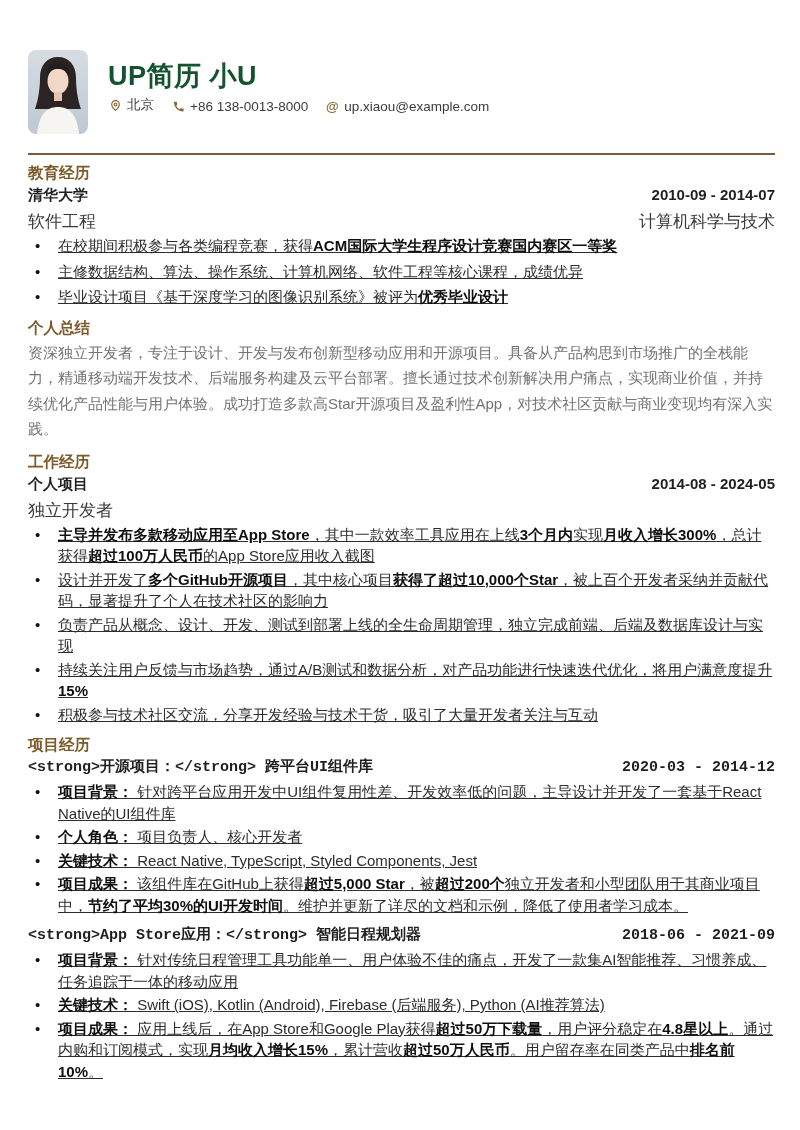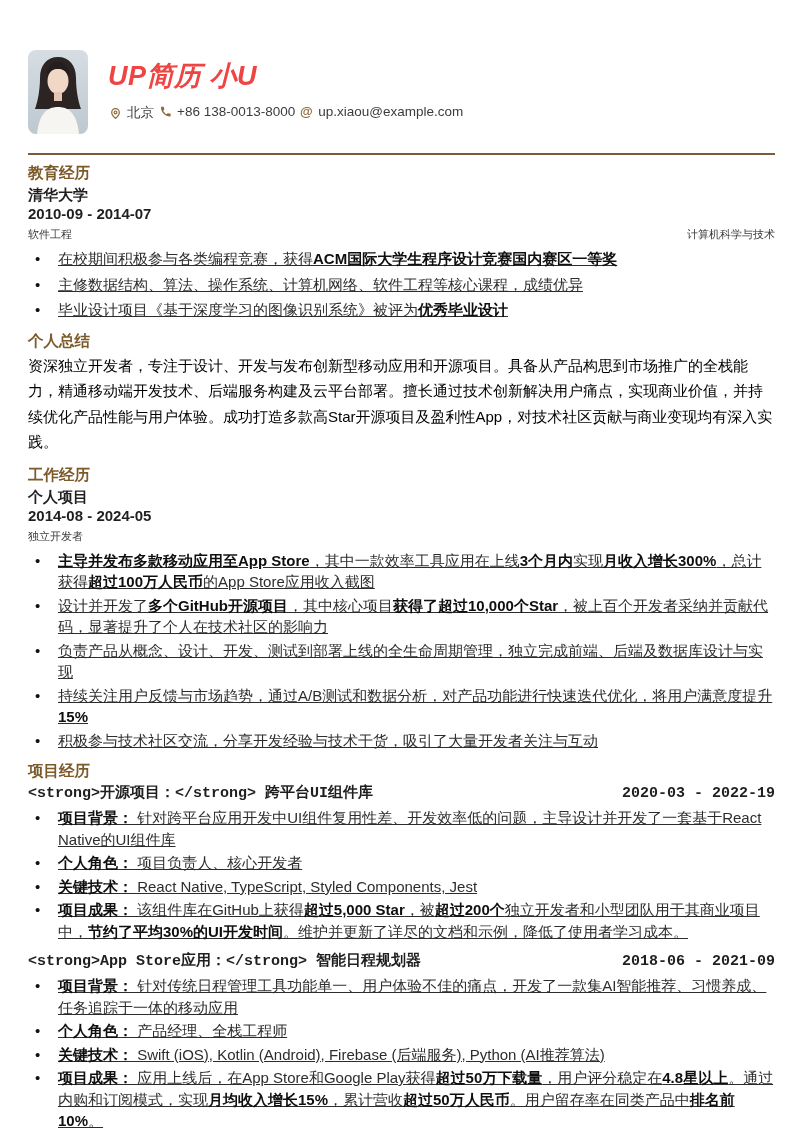--- a/index.html
+++ b/index.html
@@ -9,45 +9,45 @@
     font-family:"Liberation Sans","DejaVu Sans",sans-serif;
     color:#2d2d2d;
   }
   .page { padding:50px 25px 0 28px; }
 
   
   .header { display:flex; align-items:flex-start; gap:20px; }
   .avatar { width:60px; height:84px; border-radius:8px; overflow:hidden; flex:0 0 auto; }
   .avatar svg { display:block; }
   .h-text { padding-top:8px; }
-  .name { font-size:27px; font-weight:700; color:#ef4444; letter-spacing:.5px;font-style:italic; }
-  .contact { display:flex; align-items:flex-start; gap:4px; margin-top:10px; font-size:13.5px; color:#3c3c3c; }
+  .name { font-size:27px; font-weight:700; color:#14532d; letter-spacing:.5px; }
+  .contact { display:flex; align-items:flex-end; gap:17px; margin-top:2px; font-size:13.5px; color:#3c3c3c; }
   .c-item { display:flex; align-items:center; gap:5px; }
   .c-icon { display:inline-flex; width:14px; height:14px; align-items:center; justify-content:center; }
   .at-glyph { font-size:13px; font-weight:700; color:#8a6a35; line-height:1; }
 
   .divider { margin-top:19px; border-top:2px solid #7a5c3c; }
 
   
   .sec-title { font-size:15.5px; font-weight:700; color:#7c5a2a; line-height:18px; margin:9px 0 3px; }
   .sec-title.gap { margin-top:11px; }
 
   .row-head { display:flex; justify-content:space-between; font-size:15px; font-weight:700;
-              color:#1f1f1f; line-height:19px; margin-top:3px;flex-direction:column; }
-  .row-sub  { display:flex; justify-content:space-between; font-size:11px;
-              color:#3a3a3a; line-height:19px; margin-top:2px;gap:27px; }
+              color:#1f1f1f; line-height:19px; margin-top:3px; }
+  .row-sub  { display:flex; justify-content:space-between; font-size:17px;
+              color:#3a3a3a; line-height:19px; margin-top:8px;gap:27px; }
 
   ul.bullets { list-style:none; margin-top:4px; }
   ul.bullets li { position:relative; padding-left:30px; font-size:15px; line-height:21.5px;
                   color:#2d2d2d; margin-bottom:2px;text-decoration:underline; }
   ul.bullets li::before { content:"\2022"; position:absolute; left:7px; top:0; color:#111; font-size:15px; }
   ul.edu li { margin-bottom:4px; }
   b { font-weight:700; color:#0f0f0f; }
 
-  .summary { font-size:15px; line-height:25.5px; color:#000000; margin-top:3px; }
+  .summary { font-size:15px; line-height:25.5px; color:#737373; margin-top:3px; }
 
   .proj-head { display:flex; justify-content:space-between; font-size:15px; font-weight:700;
                color:#1f1f1f; line-height:19px; margin-top:4px;font-family:Liberation Mono, monospace; }
   .proj-head.second { margin-top:10px; }
 </style>
 </head>
 <body>
 
 <div class="page">
 
@@ -133,35 +133,34 @@
       <li>设计并开发了<b>多个GitHub开源项目</b>，其中核心项目<b>获得了超过10,000个Star</b>，被上百个开发者采纳并贡献代码，显著提升了个人在技术社区的影响力</li>
       <li>负责产品从概念、设计、开发、测试到部署上线的全生命周期管理，独立完成前端、后端及数据库设计与实现</li>
       <li>持续关注用户反馈与市场趋势，通过A/B测试和数据分析，对产品功能进行快速迭代优化，将用户满意度提升<b>15%</b></li>
       <li>积极参与技术社区交流，分享开发经验与技术干货，吸引了大量开发者关注与互动</li>
     </ul>
 
   <div class="sec-title gap">项目经历</div>
 
   <div class="proj-head">
     <span>&lt;strong&gt;开源项目：&lt;/strong&gt; 跨平台UI组件库</span>
-    <span>2020-03 - 2022-19</span>
+    <span>2020-03 - 2014-12</span>
   </div>
   <ul class="bullets">
 
   <li><b>项目背景：</b> 针对跨平台应用开发中UI组件复用性差、开发效率低的问题，主导设计并开发了一套基于React Native的UI组件库</li>
       <li><b>个人角色：</b> 项目负责人、核心开发者</li>
       <li><b>关键技术：</b> React Native, TypeScript, Styled Components, Jest</li>
       <li><b>项目成果：</b> 该组件库在GitHub上获得<b>超过5,000 Star</b>，被<b>超过200个</b>独立开发者和小型团队用于其商业项目中，<b>节约了平均30%的UI开发时间</b>。维护并更新了详尽的文档和示例，降低了使用者学习成本。</li>
     </ul>
 
   <div class="proj-head second">
     <span>&lt;strong&gt;App Store应用：&lt;/strong&gt; 智能日程规划器</span>
     <span>2018-06 - 2021-09</span>
   </div>
   <ul class="bullets">
 
   <li><b>项目背景：</b> 针对传统日程管理工具功能单一、用户体验不佳的痛点，开发了一款集AI智能推荐、习惯养成、任务追踪于一体的移动应用</li>
-      <li><b>个人角色：</b> 产品经理、全栈工程师</li>
       <li><b>关键技术：</b> Swift (iOS), Kotlin (Android), Firebase (后端服务), Python (AI推荐算法)</li>
       <li><b>项目成果：</b> 应用上线后，在App Store和Google Play获得<b>超过50万下载量</b>，用户评分稳定在<b>4.8星以上</b>。通过内购和订阅模式，实现<b>月均收入增长15%</b>，累计营收<b>超过50万人民币</b>。用户留存率在同类产品中<b>排名前10%</b>。</li>
     </ul>
 
 </div>
 
 </body></html>

